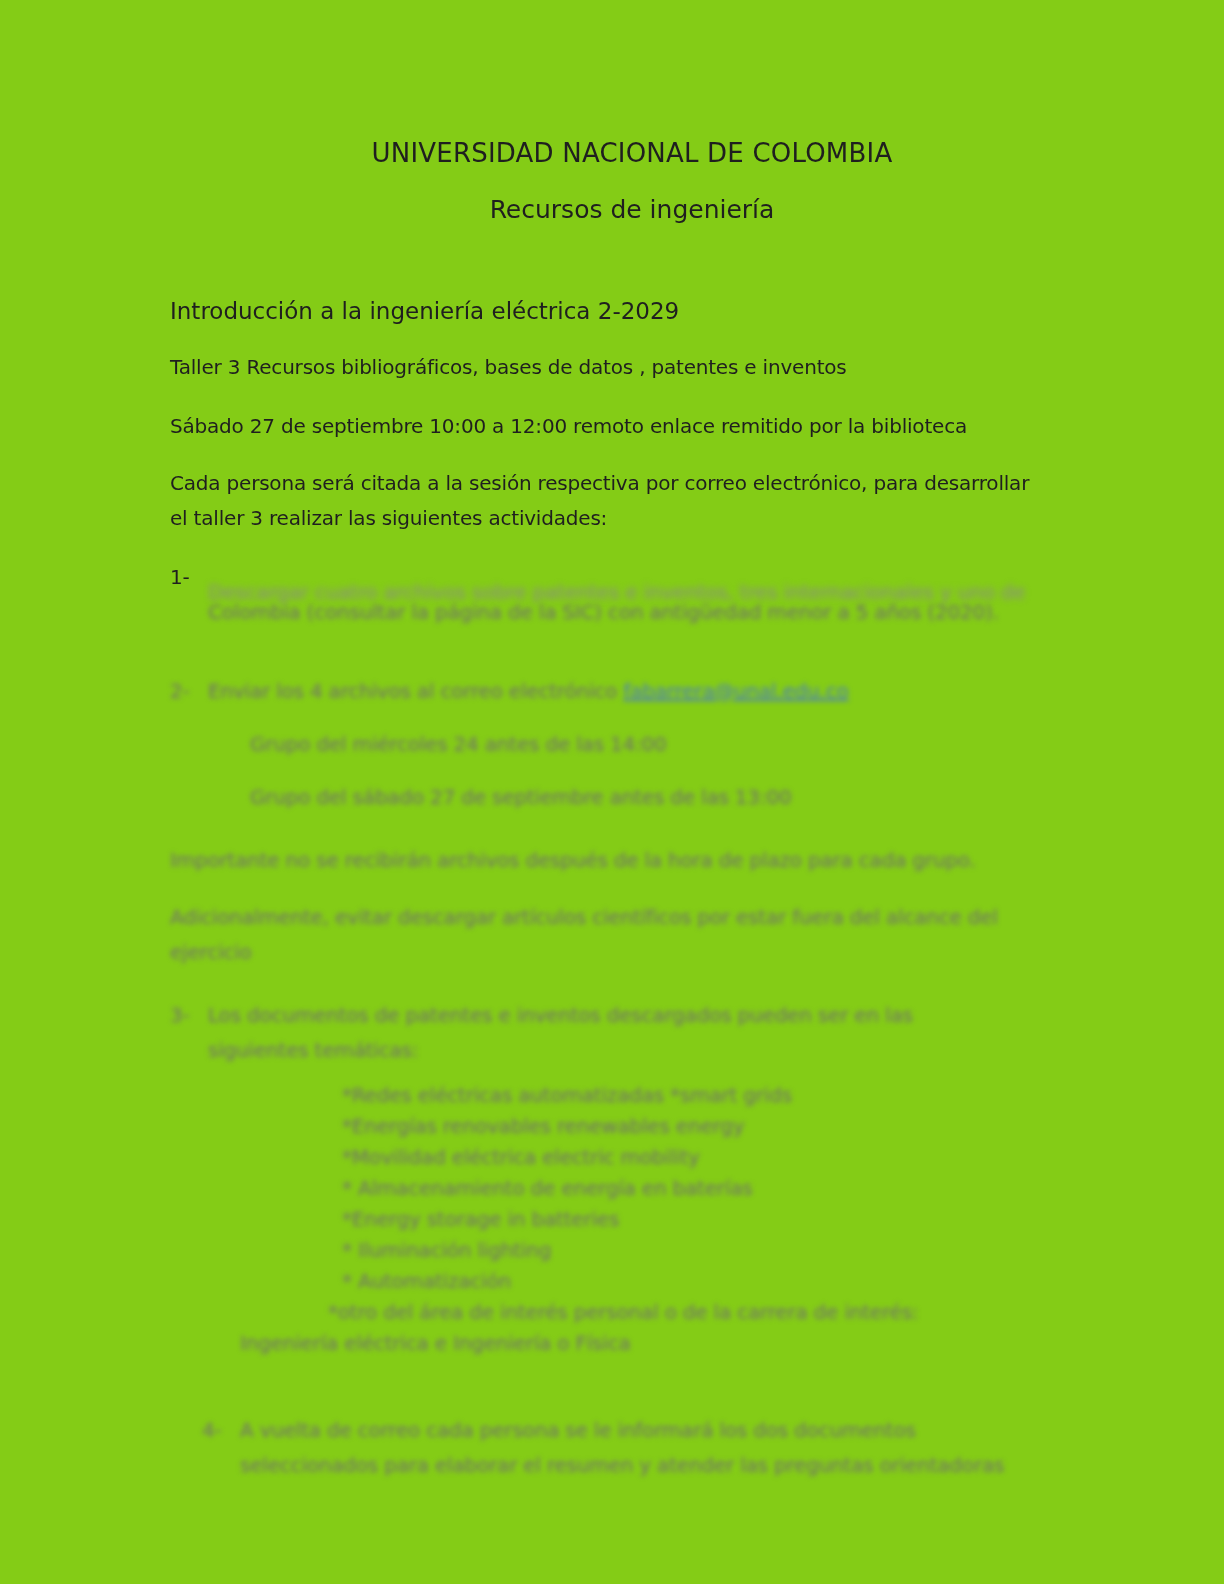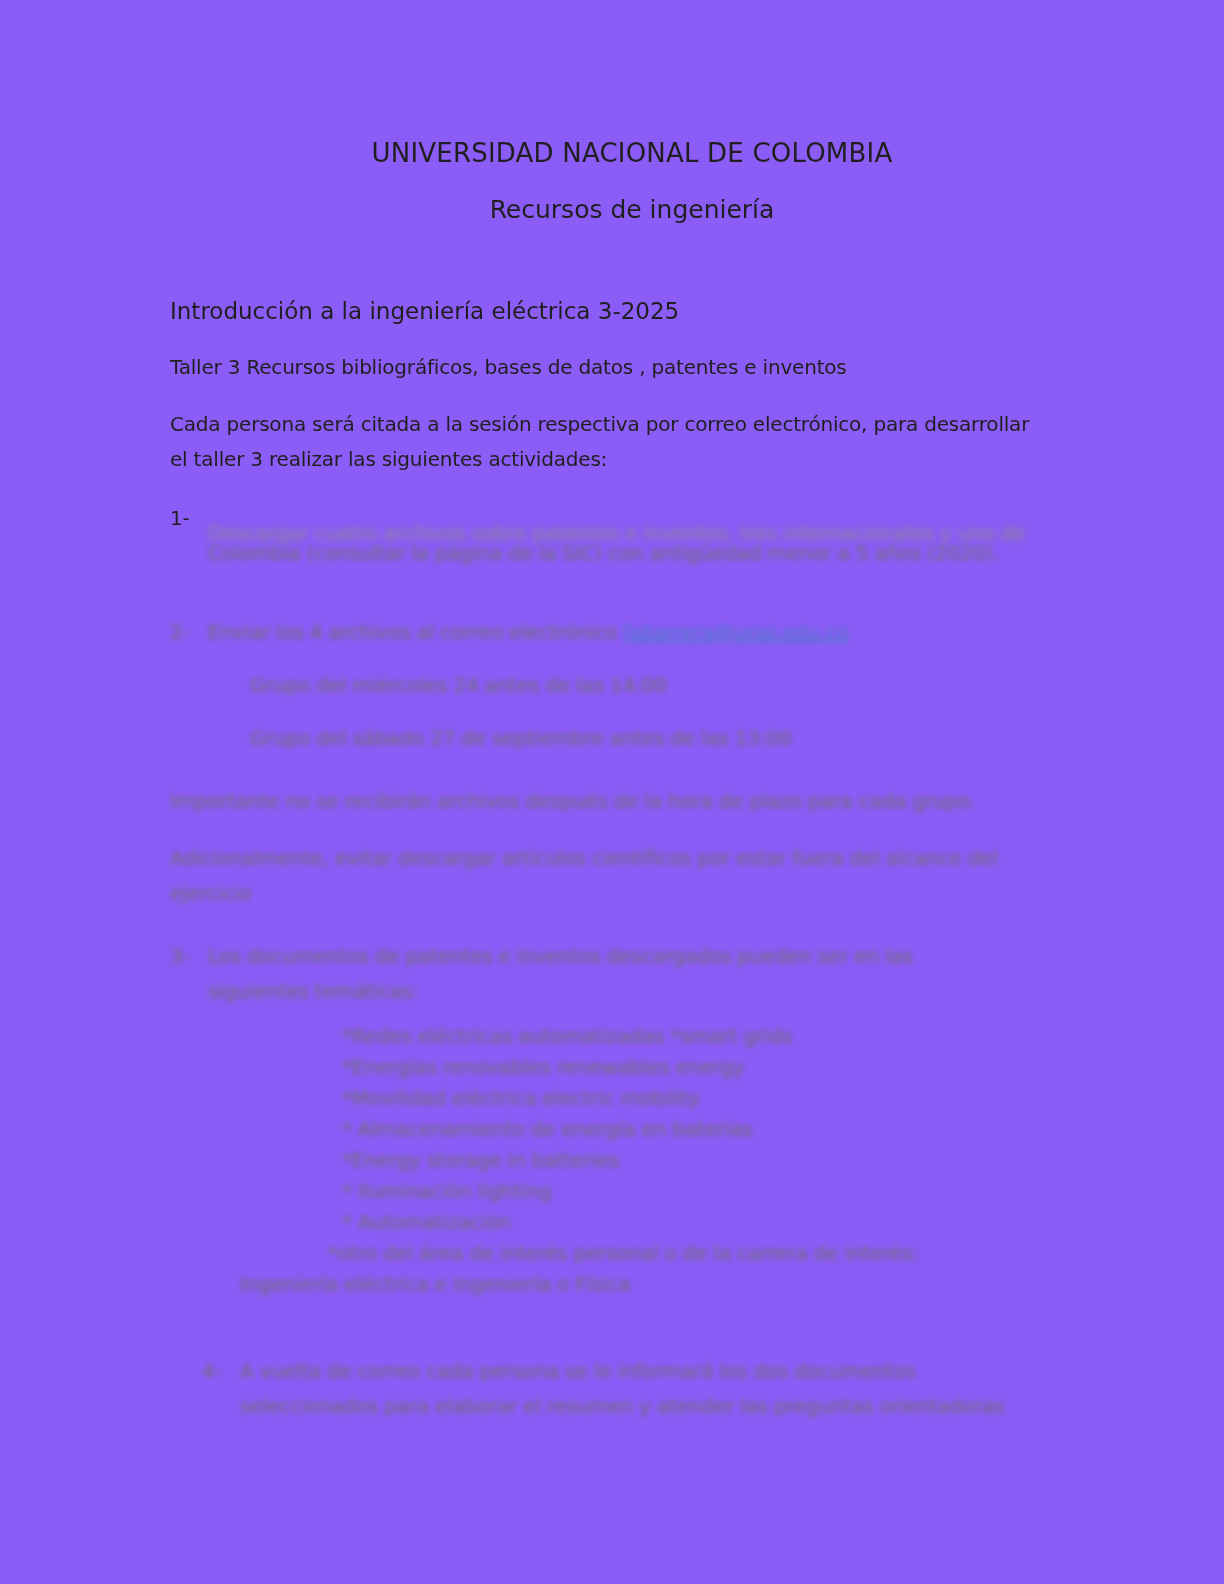--- a/index.html
+++ b/index.html
@@ -1,19 +1,19 @@
 <!DOCTYPE html>
 <html><head>
 <meta charset="utf-8">
 <style>
   html,body{margin:0;padding:0;background:#ffffff;}
   .page{
     position:relative;
     width:1224px;height:1584px;
-    background:#8b5cf6;
+    background:#84cc16;
     font-family:"DejaVu Sans","Liberation Sans",sans-serif;
     color:#1f1f1f;
     overflow:hidden;
     box-sizing:border-box;
     padding:138px 130px 0 170px;
   }
   .center{text-align:center;}
   .doc-title{font-size:26px;letter-spacing:0.2px;}
   .doc-subtitle{font-size:25px;margin-top:27px;}
   .course{font-size:23px;margin-top:74px;}
@@ -41,25 +41,26 @@
 </style>
 </head>
 <body>
 
 <div class="page">
 
   <div class="center doc-title">UNIVERSIDAD NACIONAL DE COLOMBIA</div>
 
   <div class="center doc-subtitle">Recursos de ingeniería</div>
 
-  <div class="course">Introducción a la ingeniería eléctrica  3-2025</div>
+  <div class="course">Introducción a la ingeniería eléctrica  2-2029</div>
 
   <div class="body-line mt26">Taller 3 Recursos bibliográficos, bases de datos , patentes e inventos</div>
 
 
+  <div class="body-line mt24">Sábado 27 de septiembre  10:00 a 12:00  remoto enlace remitido por la biblioteca</div>
 
   <div class="body-line mt22">
     <div>Cada persona será citada a la sesión respectiva por correo electrónico, para desarrollar</div>
     <div>el taller 3 realizar las siguientes actividades:</div>
   </div>
 
   <div class="body-line mt24 ghost-wrap">
     <div class="num-row">
       <span class="num sharp">1-</span>
     </div>

